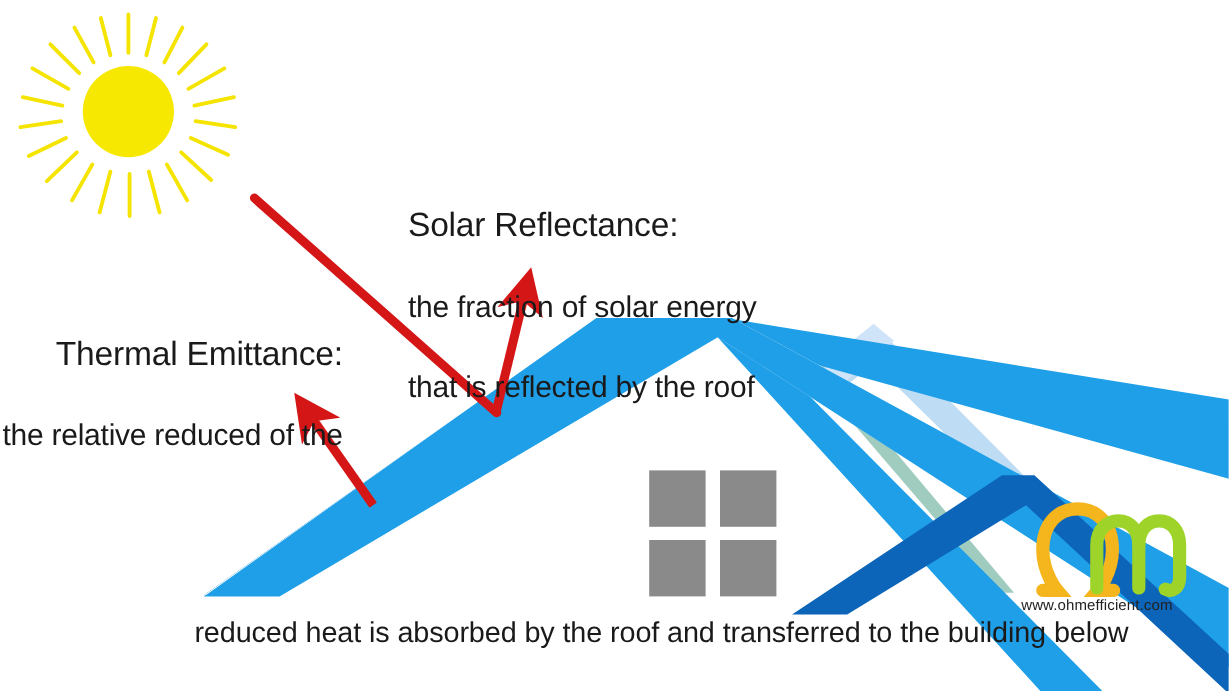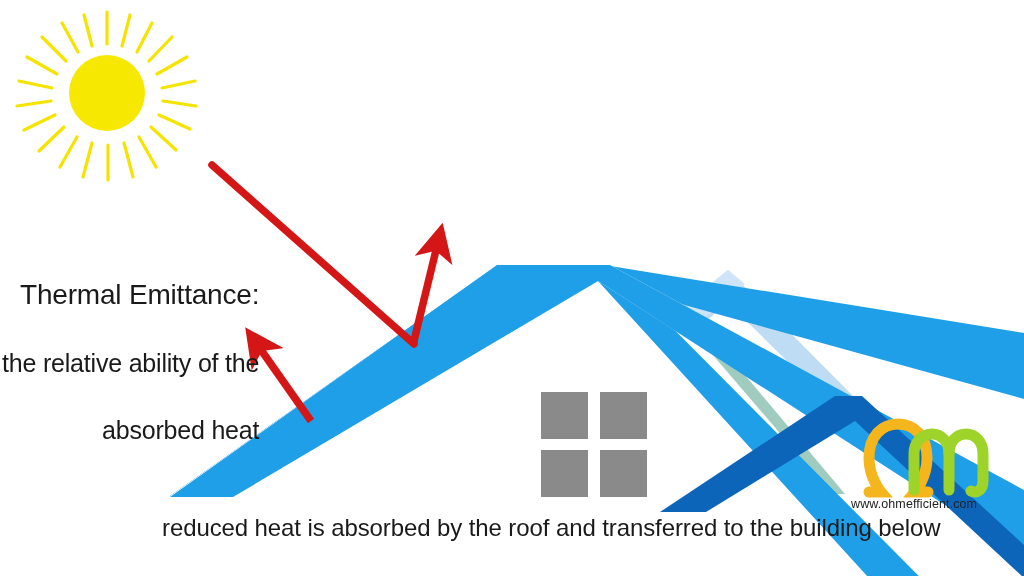--- a/index.html
+++ b/index.html
@@ -116,24 +116,28 @@
         <path d="M914,490 L914,454 C914,441 923,434 932,434
                  C941,434 949,441 949,454 L949,490"></path>
         <path d="M949,454 C949,441 957,434 966,434
                  C975,434 983,441 983,454 L983,481
                  C983,490 977,494 971,491"></path>
       </g>
     </g>
 
   </svg>
 
+  <div class="txt" id="solar-block">
+    <div class="blk-title">Solar Reflectance:</div>
+    <div class="blk-line">the fraction of solar energy</div>
+    <div class="blk-line">that is reflected by the roof</div>
+  </div>
 
   <div class="txt" id="thermal-block">
     <div class="blk-title">Thermal Emittance:</div>
-    <div class="blk-line">the relative ability of the</div>
-    <div class="blk-line">absorbed heat</div>
+    <div class="blk-line">the relative reduced of the</div>
   </div>
 
   <div class="txt" id="caption">reduced heat is absorbed by the roof and transferred to the building below</div>
 
   <div class="txt" id="logo-url">www.ohmefficient.com</div>
 
 </div>
 
 </body></html>

